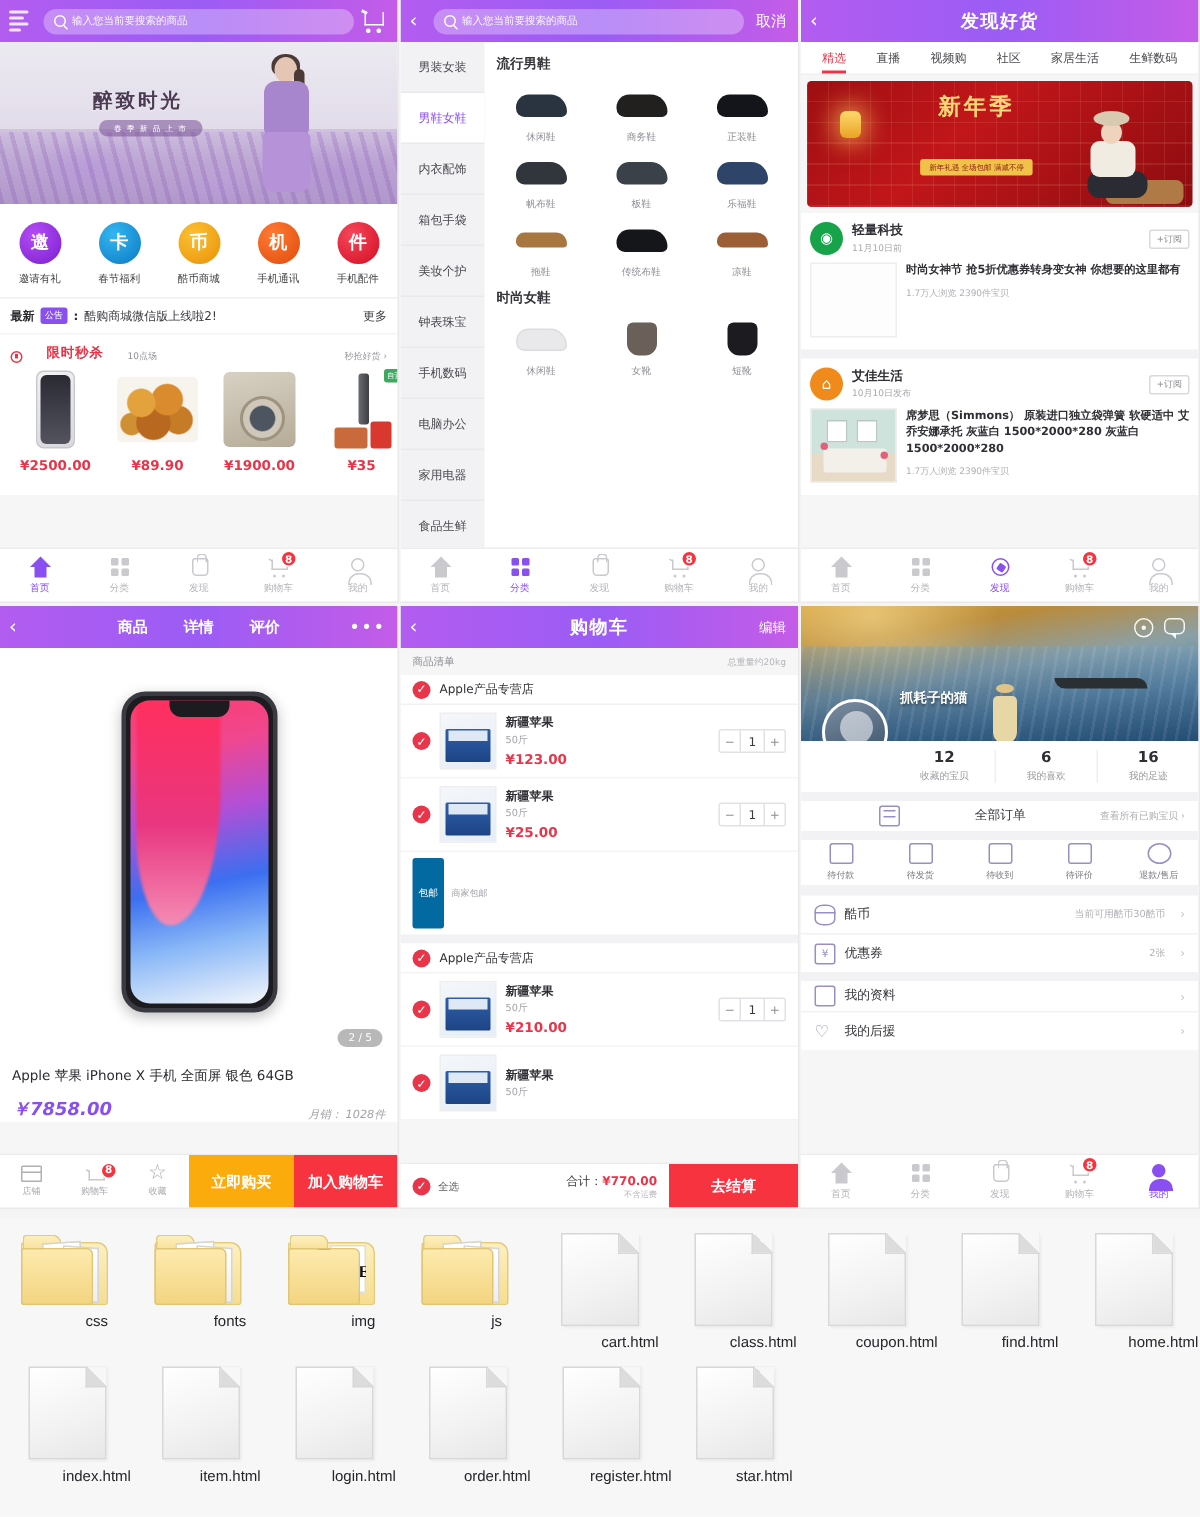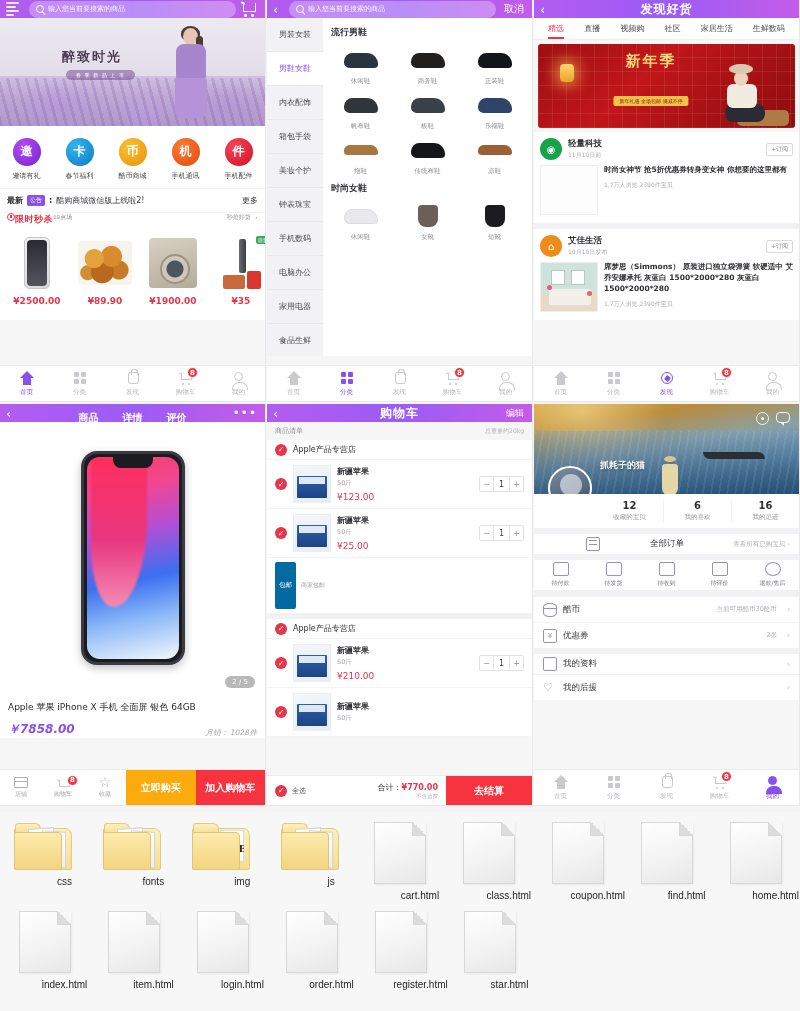--- a/index.html
+++ b/index.html
@@ -20,21 +20,21 @@
   }
   .p1 { left: 0;   top: 0; }
   .p2 { left: 267px; top: 0; }
   .p3 { left: 534px; top: 0; }
   .p4 { left: 0;   top: 404px; }
   .p5 { left: 267px; top: 404px; }
   .p6 { left: 534px; top: 404px; }
 
   
   .topbar {
-    height: 18px; background: linear-gradient(90deg,#b35cf0 0%, #9b5cf5 50%, #c45ce8 100%);
+    height: 28px; background: linear-gradient(90deg,#b35cf0 0%, #9b5cf5 50%, #c45ce8 100%);
     display: flex; align-items: center; padding: 0 6px; color: #fff;
     position: relative;
   }
   .topbar.plain { justify-content: center; }
   .tb-title { font-size: 12px; font-weight: bold; letter-spacing: 1px; }
   .tb-right { position: absolute; right: 8px; font-size: 9px; color: #fff; }
   .tb-left { position: absolute; left: 6px; font-size: 13px; color: #fff; line-height: 1; }
 
   .hamburger { width: 14px; display: flex; flex-direction: column; gap: 2px; margin-right: 4px;}
   .hamburger i { display: block; height: 2px; background: rgba(255,255,255,.85); border-radius: 1px; }
@@ -126,22 +126,22 @@
      color:#fff; font-size: 12px; font-weight: bold; }
   .qi .cap { font-size: 7px; color: #46464b; }
 
   .notice { height: 24px; background:#fff; border-top:1px solid #f0f0f0; display:flex; align-items:center;
      padding: 0 7px; gap: 4px; }
   .notice .nw { font-size: 8px; color:#2b2b30; font-weight: bold; }
   .notice .chip { font-size: 6px; background:#8a4ff0; color:#fff; padding:1px 3px; border-radius:2px; }
   .notice .msg { font-size: 8px; color:#3a3a40; flex:1; overflow:hidden; white-space:nowrap; }
   .notice .more { font-size: 8px; color:#3a3a40; }
 
-  .seckill-head { height: 20px; background:#fff; display:flex; align-items:flex-start; padding:0 7px; gap:0;
-     border-top: 1px solid #f4f4f4; font-family: Liberation Mono, monospace;}
+  .seckill-head { height: 20px; background:#fff; display:flex; align-items:flex-end; padding:0 7px; gap:16px;
+     border-top: 1px solid #f4f4f4;}
   .seckill-head .flame { width:8px; height:8px; border:1.3px solid #e8354a; border-radius:50%; position:relative;}
   .seckill-head .flame::after{content:"";position:absolute;left:2.4px;top:1.4px;width:1.3px;height:3px;background:#e8354a;}
   .seckill-head .t { font-size: 9px; color:#e8354a; font-weight:bold; letter-spacing:.5px;}
   .seckill-head .s { font-size: 6px; color:#8d8d93; }
   .seckill-head .r { margin-left:auto; font-size: 6px; color:#9a9aa0; }
 
   .seckill-list { height: 88px; background:#fff; display:flex; gap:6px; padding: 2px 6px 0 6px; overflow:hidden;}
   .sk { width: 62px; flex:none; display:flex; flex-direction:column; align-items:center; position:relative;}
   .sk .thumb { width: 56px; height: 58px; border-radius:3px; display:flex; align-items:center; justify-content:center; overflow:hidden;}
   .sk .price { font-size: 9px; color:#e8354a; margin-top: 4px; font-weight: bold;}
@@ -263,21 +263,21 @@
      display:flex; align-items:center; justify-content:center; flex:none;}
   .shop-name { font-size: 8px; color:#2f2f35;}
   .citem { background:#fff; display:flex; align-items:center; gap: 6px; padding: 5px 8px; border-bottom:1px solid #f4f4f6;}
   .citem .thumb { width: 38px; height: 38px; flex:none; border:1px solid #eee; position:relative; overflow:hidden;
      background: linear-gradient(160deg,#f4f7fb,#e6edf6);}
   .citem .thumb .box { position:absolute; left:3px; bottom:4px; width:30px; height:22px; background: linear-gradient(180deg,#2e5fa8,#1d4485); border-radius:1px;}
   .citem .thumb .cap { position:absolute; left:5px; bottom:18px; width:26px; height:7px; background:#dfe9f6;}
   .citem .info { flex:1; }
   .citem .nm { font-size: 8px; color:#2f2f35; font-weight:bold;}
   .citem .spec { font-size: 6.5px; color:#a3a3a9; margin-top: 2px;}
-  .citem .pr { font-size: 9px; color:#e8354a; margin-top: 4px;}
+  .citem .pr { font-size: 9px; color:#e8354a; margin-top: 4px; font-weight: bold;}
   .stepper { display:flex; align-items:center; border:1px solid #e2e2e6; border-radius:2px; flex:none;}
   .stepper div { width: 13px; height: 14px; display:flex; align-items:center; justify-content:center; font-size:8px; color:#8e8e95;}
   .stepper .num { width: 17px; border-left:1px solid #e2e2e6; border-right:1px solid #e2e2e6; color:#3a3a40;}
   .free-row { background:#fff; display:flex; align-items:center; gap:5px; padding: 4px 8px; border-bottom: 6px solid #f2f2f4;}
   .free-tag { font-size: 6.5px; background:#0369a1; color:#fff; padding: 19px 4px; border-radius:2px;}
   .free-txt { font-size: 6px; color:#a3a3a9;}
   .cart-foot { position:absolute; left:0; right:0; bottom:0; height: 30px; background:#fff; border-top:1px solid #ececec;
      display:flex; align-items:center; padding-left: 8px;}
   .cart-foot .sel { font-size: 7px; color:#5a5a60; margin-left: 5px;}
   .cart-foot .total { margin-left:auto; margin-right:8px; text-align:right;}

